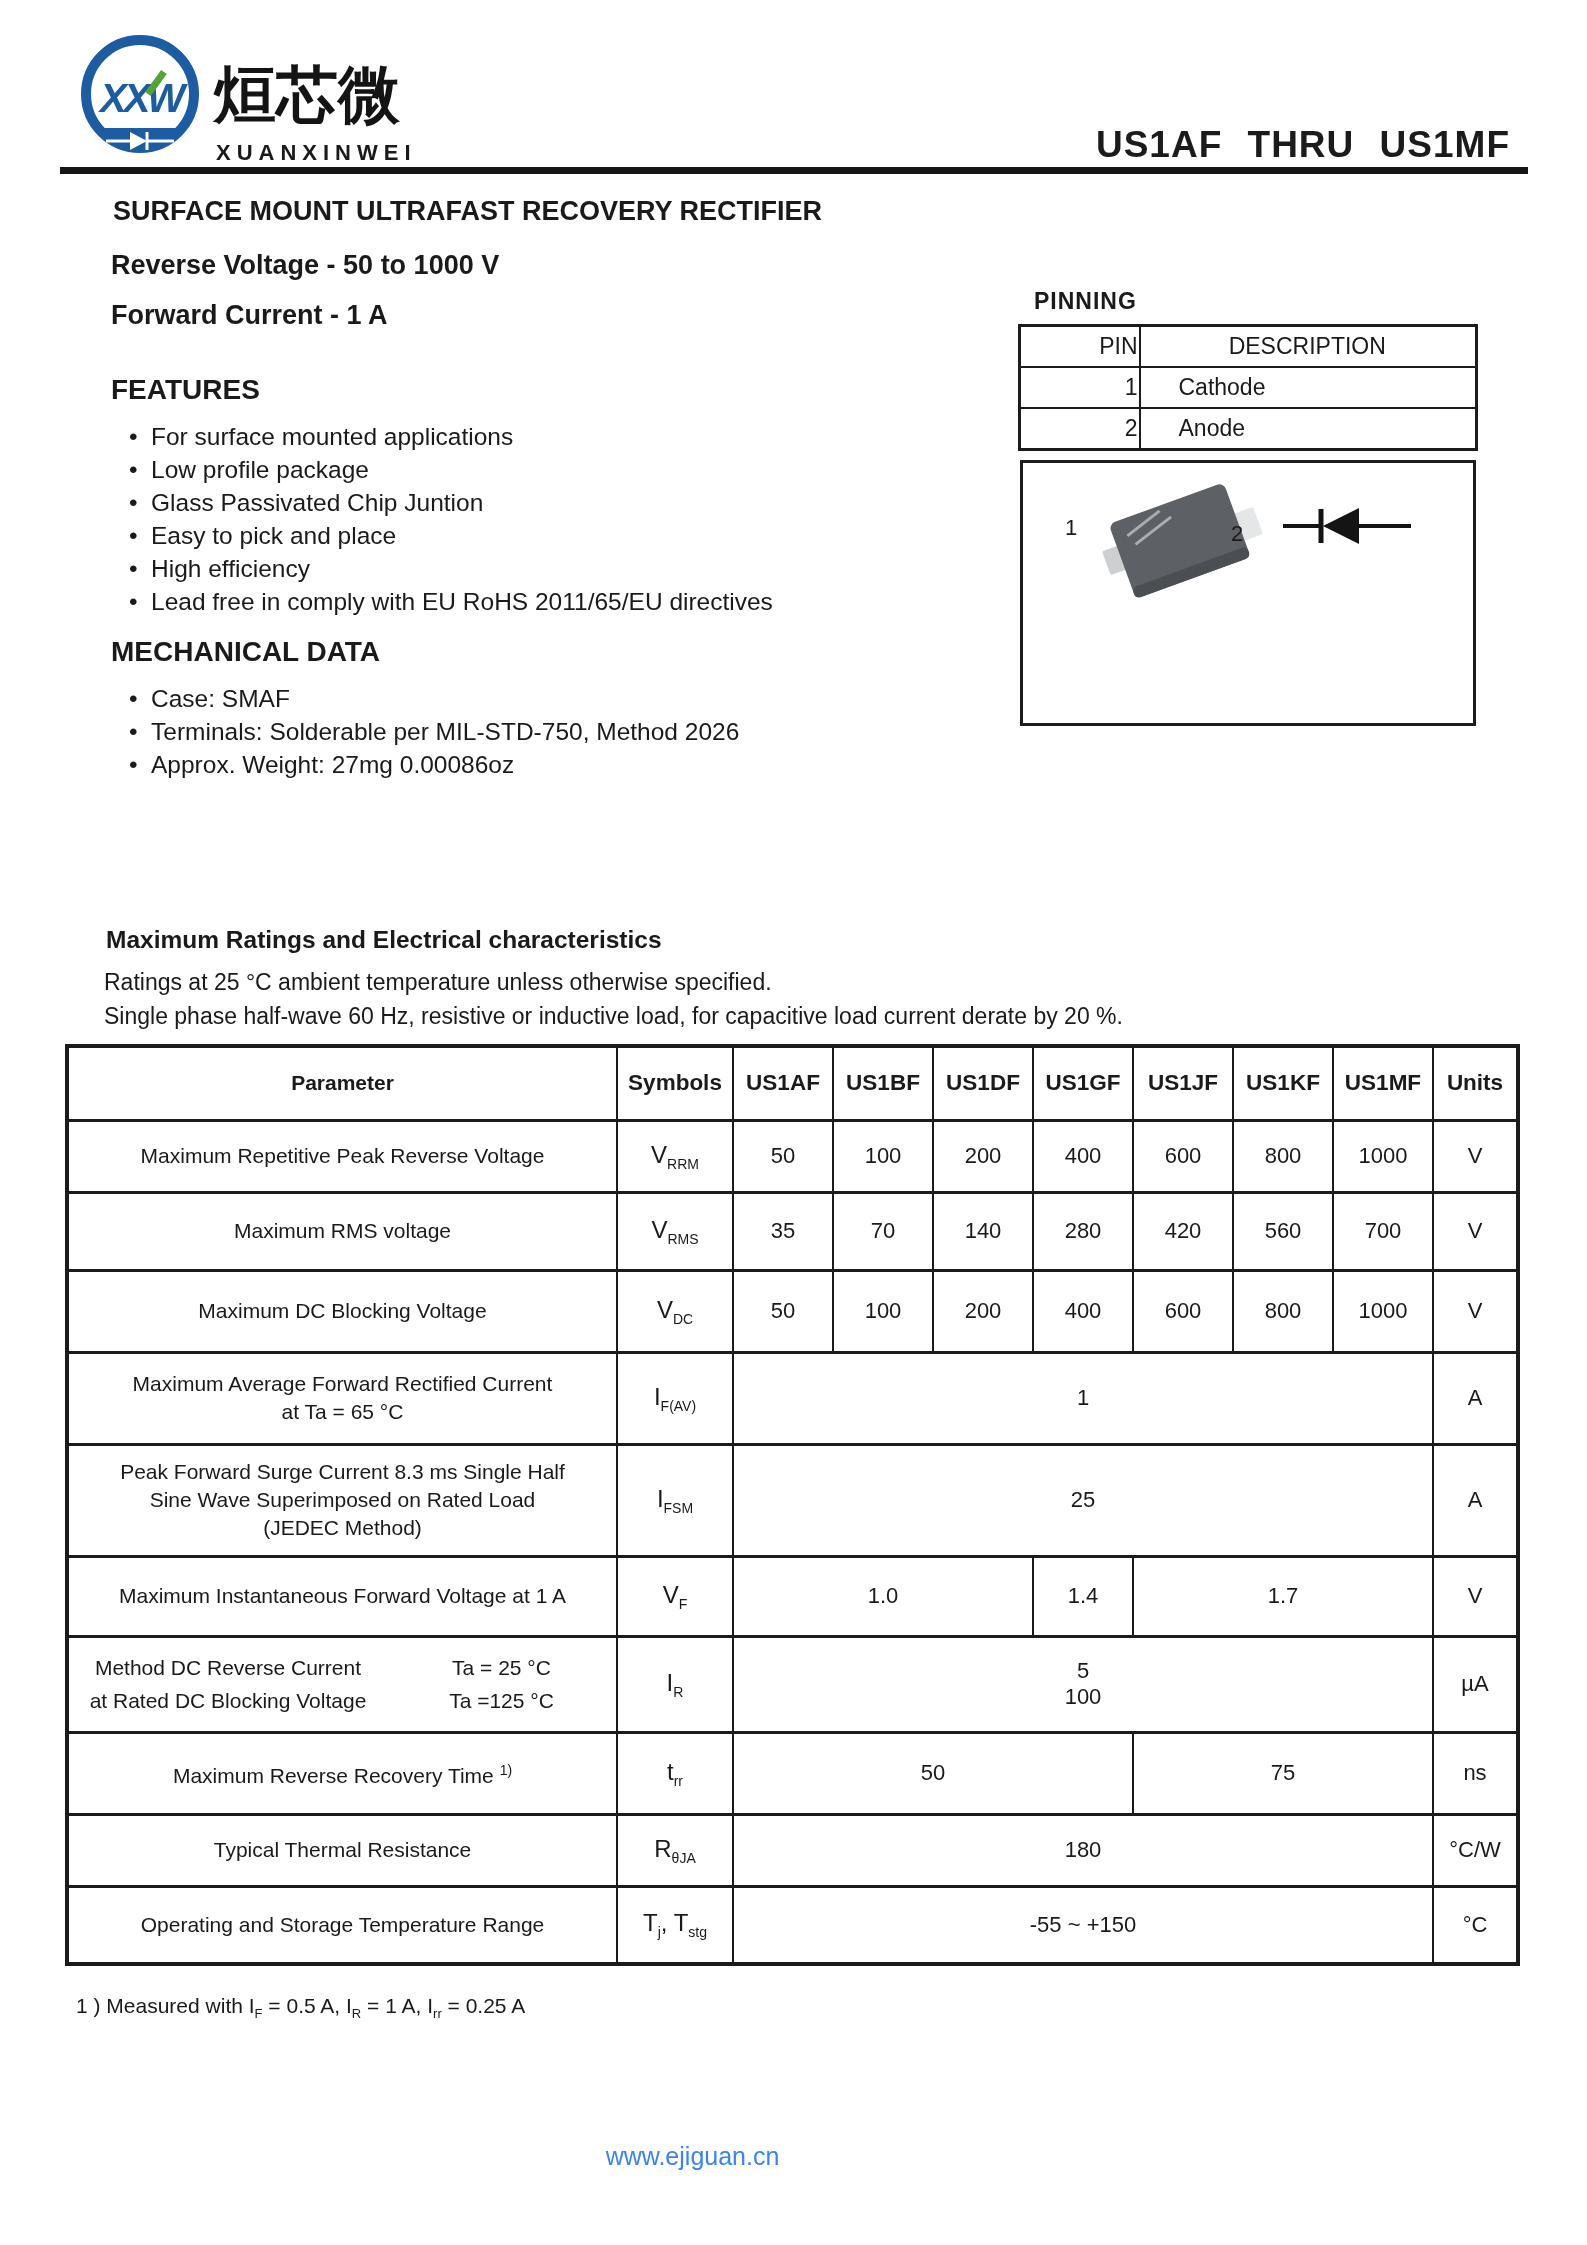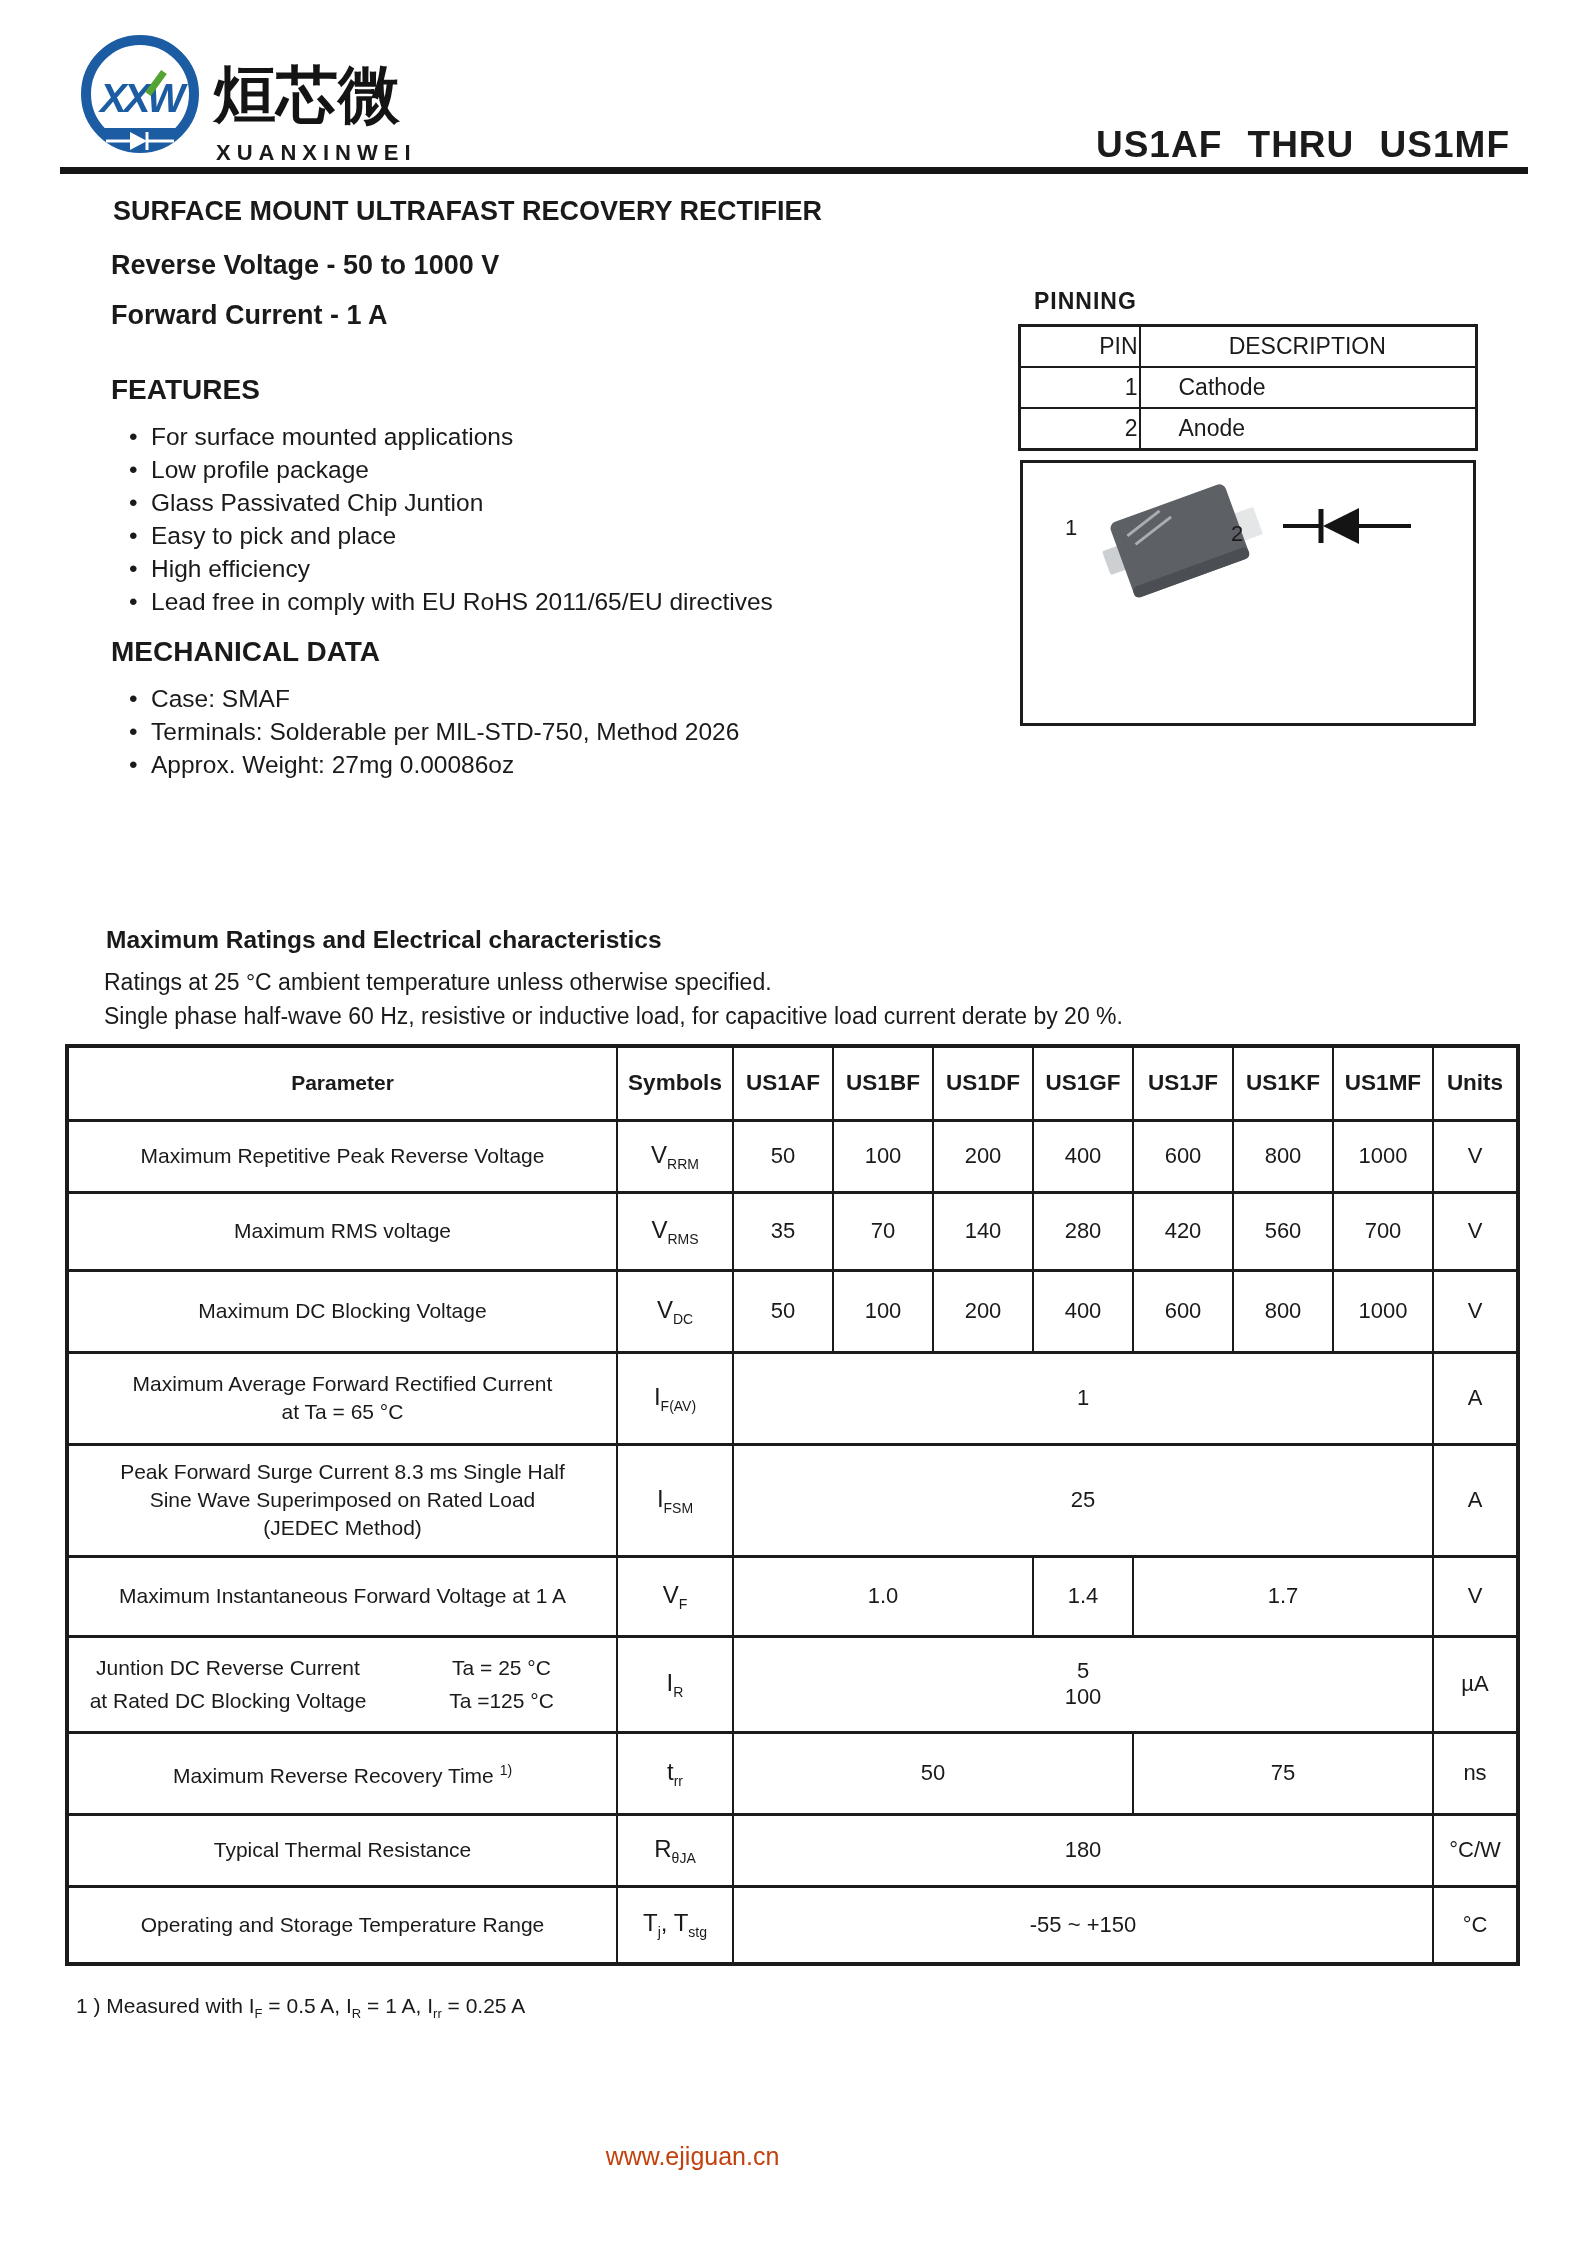--- a/index.html
+++ b/index.html
@@ -56,21 +56,21 @@
   td.param{text-align:left;padding:6px 8px 6px 11px;font-size:21px;line-height:28px;}
   td.sym{font-size:24px;}
   td.sym sub{font-size:14px;}
   td.val{font-size:22px;}
   td.unit{font-size:22px;}
   .cond-grid{display:grid;grid-template-columns:318px auto;font-size:21px;line-height:33px;}
   sup.noteref{font-size:14px;}
 
   .footnote{position:absolute;left:76px;top:1994px;font-size:21px;}
   .footnote sub{font-size:13px;}
-  .footer-url{position:absolute;left:0;top:2142px;width:1385px;text-align:center;font-size:25px;color:#c2410c;}
+  .footer-url{position:absolute;left:0;top:2142px;width:1385px;text-align:center;font-size:25px;color:#3b82f6;}
 </style>
 </head>
 <body>
 
 <div id="page">
 
   <svg class="abs" style="left:78px;top:28px;" width="410" height="138" viewBox="0 0 410 138">
     <defs>
       <clipPath id="logoClip">
           <circle cx="62" cy="66" r="54"></circle>
@@ -253,21 +253,21 @@
       <td class="sym"><span>V</span><sub>F</sub></td>
       <td class="val" colspan="3">1.0</td>
       <td class="val">1.4</td>
       <td class="val" colspan="3">1.7</td>
       <td class="unit">V</td>
     </tr>
 
     <tr style="height:96px">
       <td class="param">
         <div class="cond-grid">
-              <span>Juntion DC Reverse Current</span>
+              <span>Method DC Reverse Current</span>
               <span>Ta = 25 °C</span>
             </div>
         <div class="cond-grid">
               <span>at Rated DC Blocking Voltage</span>
               <span>Ta =125 °C</span>
             </div>
       </td>
       <td class="sym"><span>I</span><sub>R</sub></td>
       <td class="val" colspan="7">
         <div>5</div>

